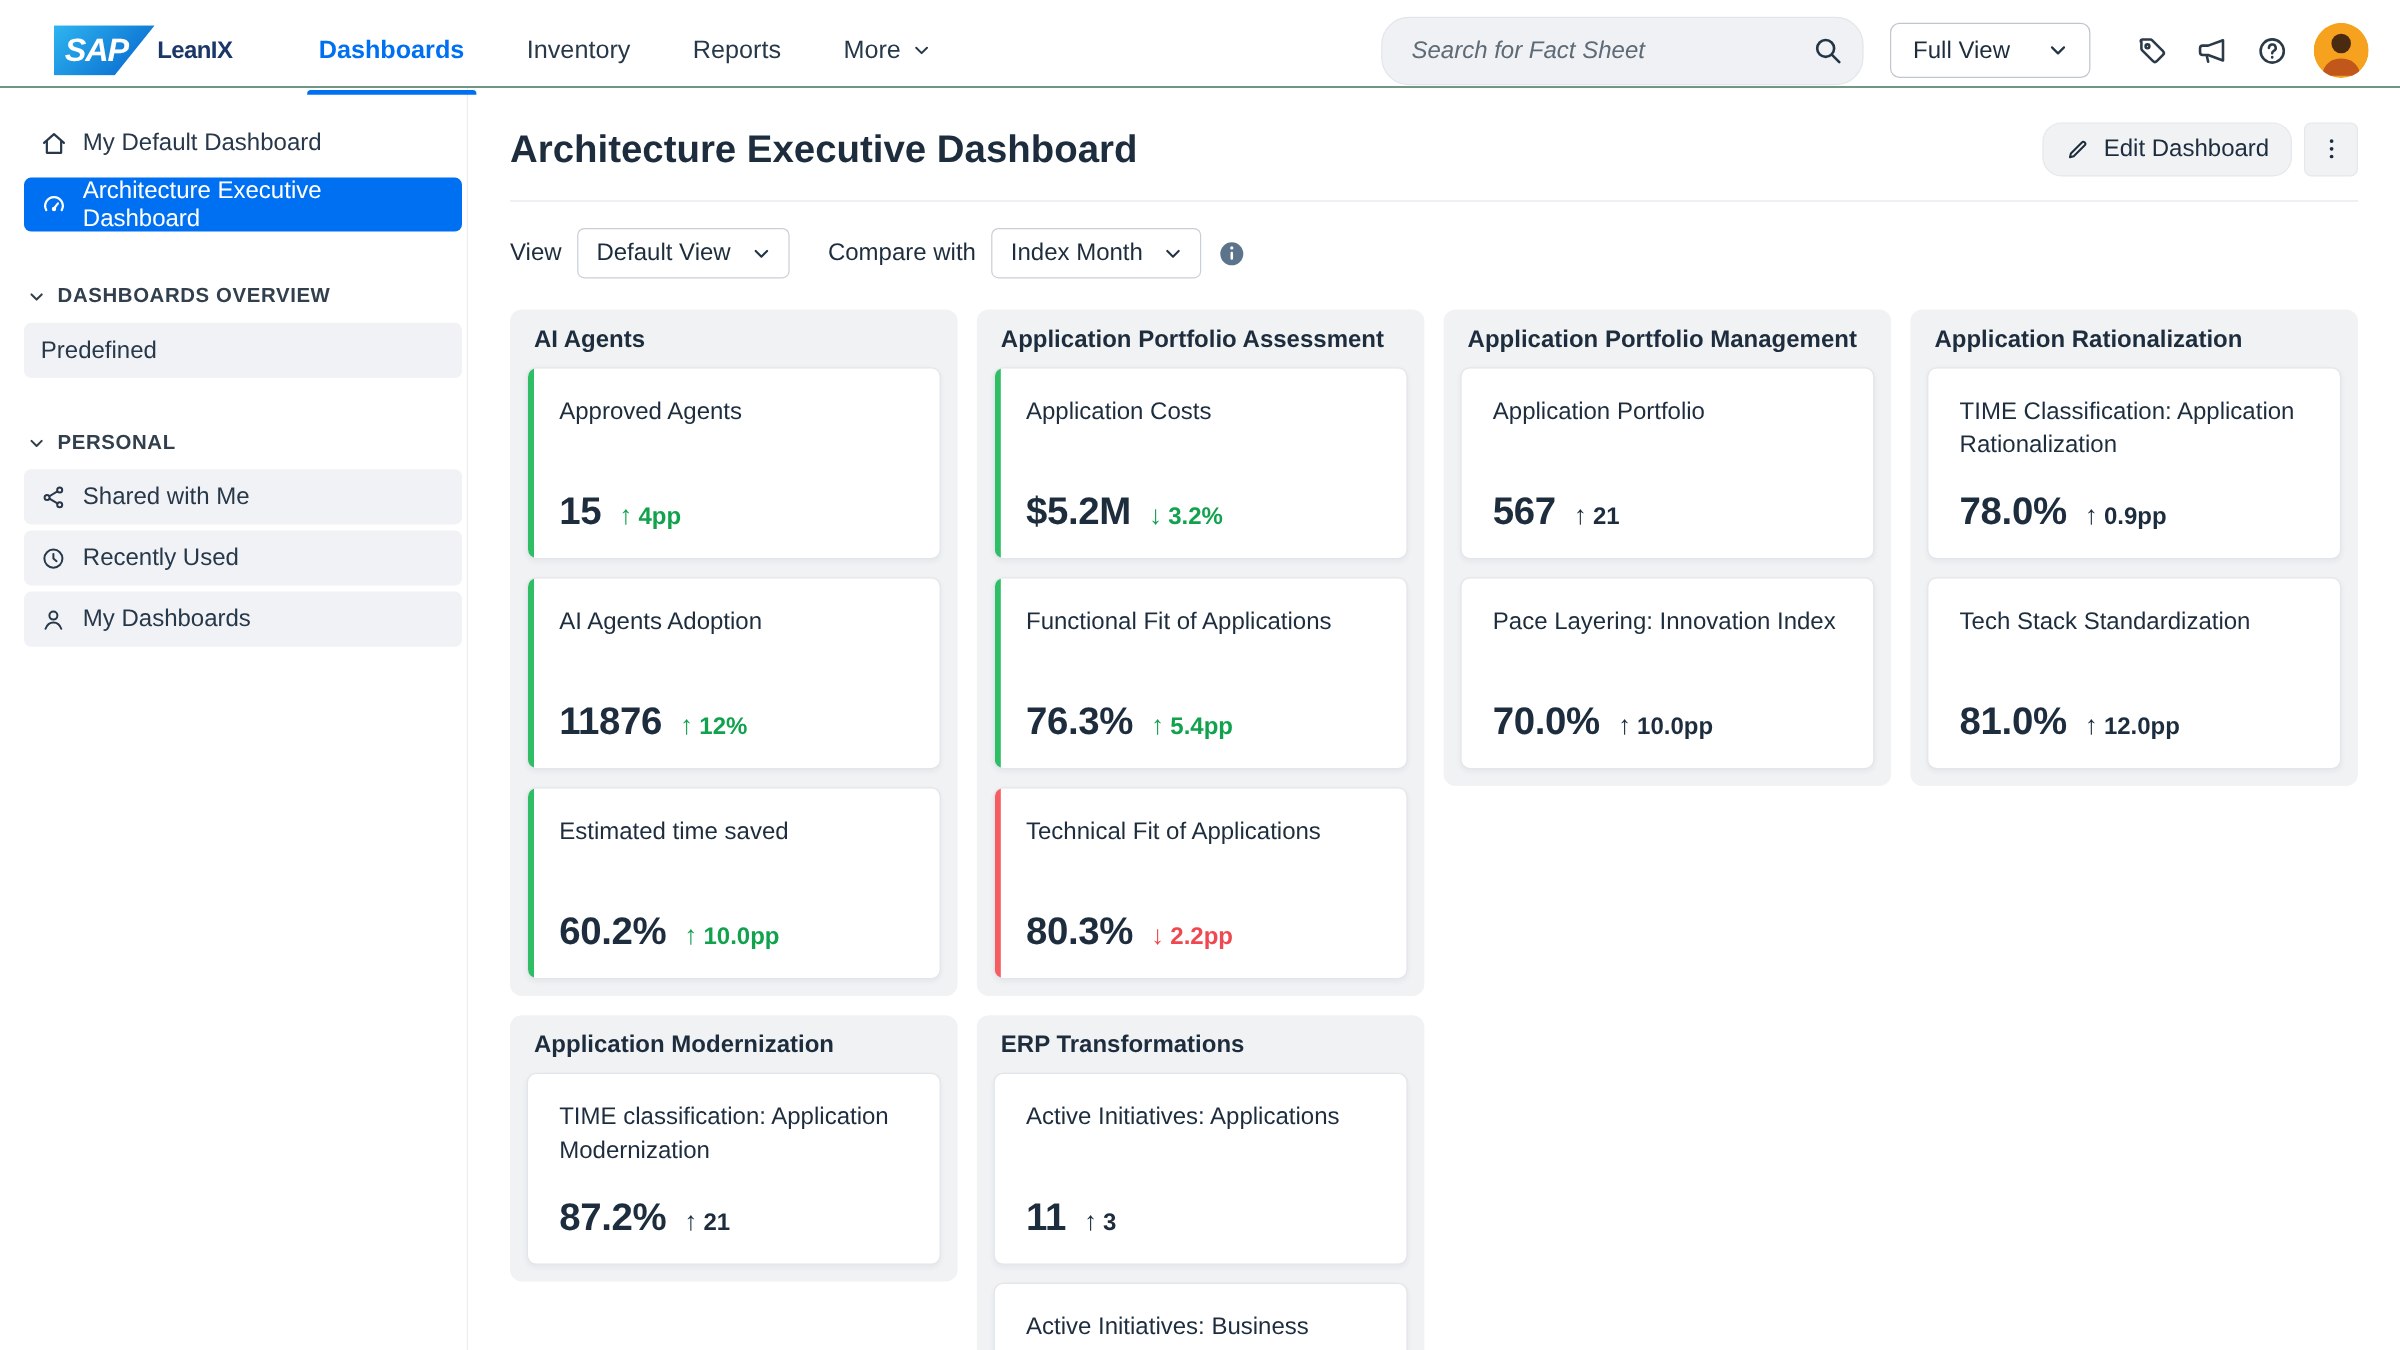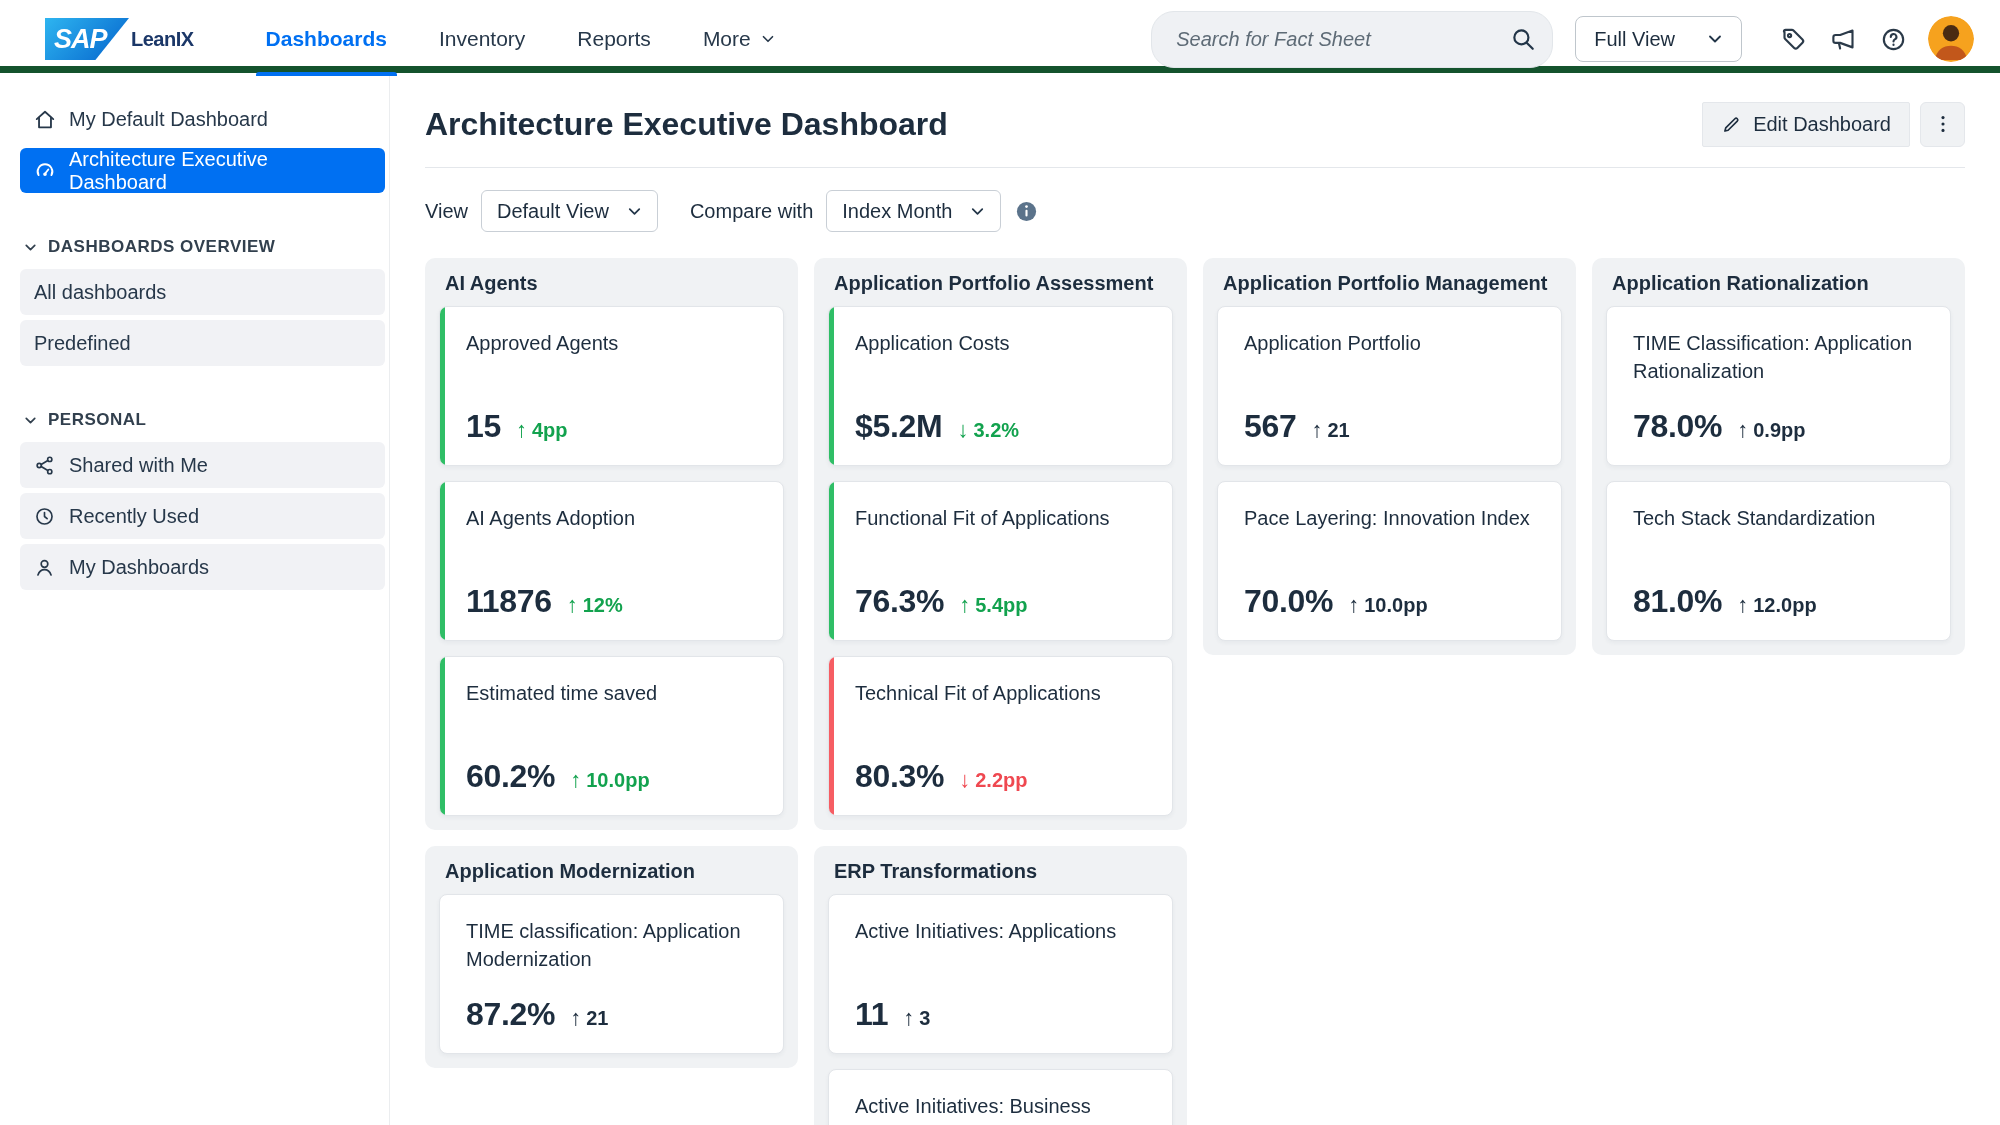--- a/index.html
+++ b/index.html
@@ -1,20 +1,20 @@
 <!DOCTYPE html>
 <html><head>
 <meta charset="utf-8">
 <style>
   * { margin:0; padding:0; box-sizing:border-box; }
   html,body { width:2000px; height:1125px; overflow:hidden; background:#fff;
     font-family:"Liberation Sans", sans-serif; color:#1D2D3E; }
 
   
-  .topbar { height:73px; background:#fff; border-bottom:7px solid #14532d;
+  .topbar { height:73px; background:#fff; border-bottom:1px solid #14532d;
     display:flex; align-items:center; padding:12px 26px 0 45px; position:relative; z-index:5; }
   .logo { display:flex; align-items:center; margin-right:46px; cursor:pointer; }
   .sap-mark { width:84px; height:42px; background:linear-gradient(135deg,#2EB5F0 0%,#0A6ED1 85%);
     clip-path:polygon(0 0,100% 0,60% 100%,0 100%); display:flex; align-items:center;
     padding-left:9px; color:#fff; font-weight:700; font-style:italic; font-size:27px; letter-spacing:-1px; }
   .brand-name { font-size:20px; font-weight:700; color:#1B3768; letter-spacing:-0.5px; margin-left:2px; }
 
   .nav { display:flex; height:73px; }
   .nav-item { height:100%; display:flex; align-items:center; gap:8px; padding:0 26px;
     font-size:21px; color:#27384A; cursor:pointer; position:relative; white-space:nowrap; }
@@ -56,21 +56,21 @@
   .side-item.gray { background:#F1F2F5; height:46px; margin-bottom:5px; }
   .section-head { display:flex; align-items:center; gap:9px; font-size:17px; font-weight:700;
     letter-spacing:0.5px; color:#32404E; margin:44px 0 12px 2px; cursor:pointer; }
   .section-head .s-ico { width:17px; height:17px; }
 
   
   .title-row { display:flex; align-items:center; justify-content:space-between; height:46px; }
   .page-title { font-size:32px; font-weight:700; color:#1D2D3E; }
   .title-actions { display:flex; align-items:center; gap:10px; }
   .edit-btn { display:flex; align-items:center; gap:11px; background:#F0F2F4;
-    border:1px solid #E4E7EB; border-radius:2px; height:45px; padding:13px 18px;
+    border:1px solid #E4E7EB; border-radius:16px; height:45px; padding:13px 18px;
     font-family:"Liberation Sans", sans-serif; font-size:20px; color:#1D2D3E; cursor:pointer; }
   .edit-btn .ico-sm { width:21px; height:21px; }
   .kebab-btn { width:45px; height:45px; background:#F0F2F4; border:1px solid #E4E7EB;
     border-radius:6px; display:flex; align-items:center; justify-content:center;
     color:#1D2D3E; cursor:pointer; }
   .kebab-btn .ico-sm { width:22px; height:22px; }
 
   .divider { height:1px; background:#E4E7EB; margin-top:20px; }
 
   .controls { display:flex; align-items:center; margin:22px 0 26px; font-size:20px; color:#1D2D3E; }
@@ -205,23 +205,20 @@
 
     <div class="section-head">
       <span class="s-ico">
         <svg viewBox="0 0 24 24" fill="none" stroke="currentColor" stroke-width="2.4" stroke-linecap="round" stroke-linejoin="round" width="17" height="17">
             <path d="M6 9l6 6 6-6"></path>
           </svg>
       </span>
       <span>DASHBOARDS OVERVIEW</span>
     </div>
     <div class="side-item gray">
-      <span>All dashboards</span>
-    </div>
-    <div class="side-item gray">
       <span>Predefined</span>
     </div>
 
     <div class="section-head">
       <span class="s-ico">
         <svg viewBox="0 0 24 24" fill="none" stroke="currentColor" stroke-width="2.4" stroke-linecap="round" stroke-linejoin="round" width="17" height="17">
             <path d="M6 9l6 6 6-6"></path>
           </svg>
       </span>
       <span>PERSONAL</span>

